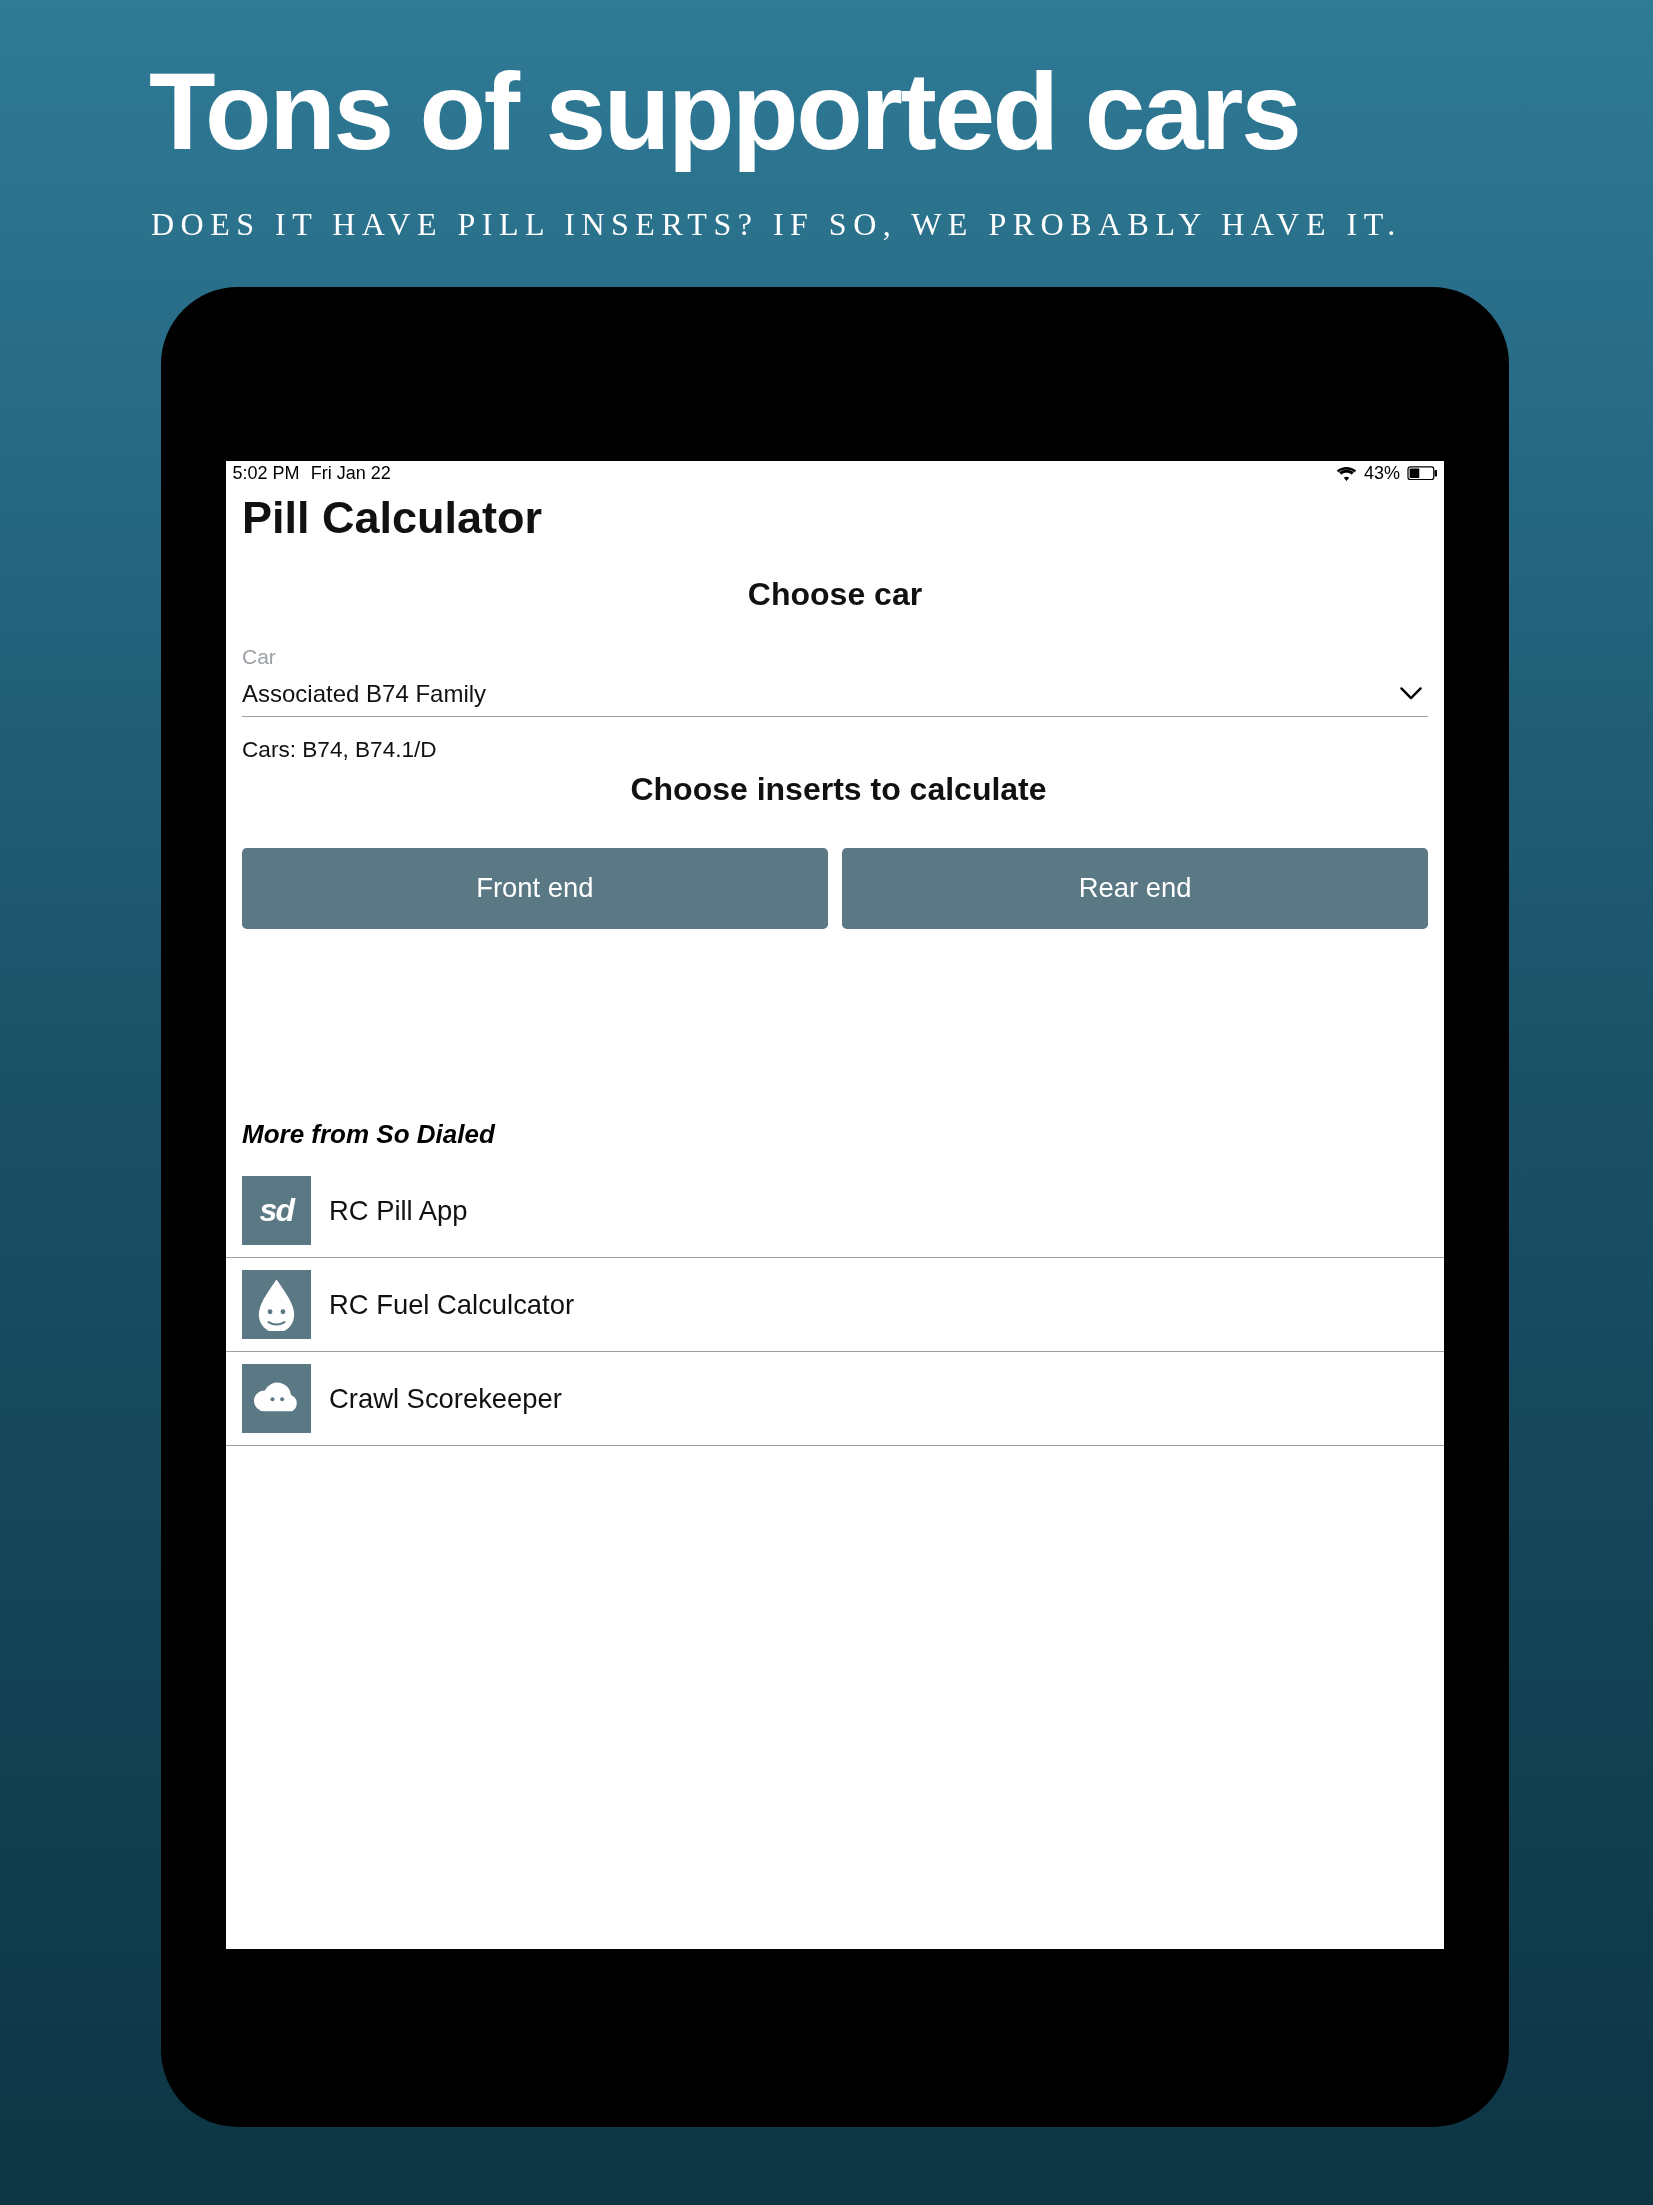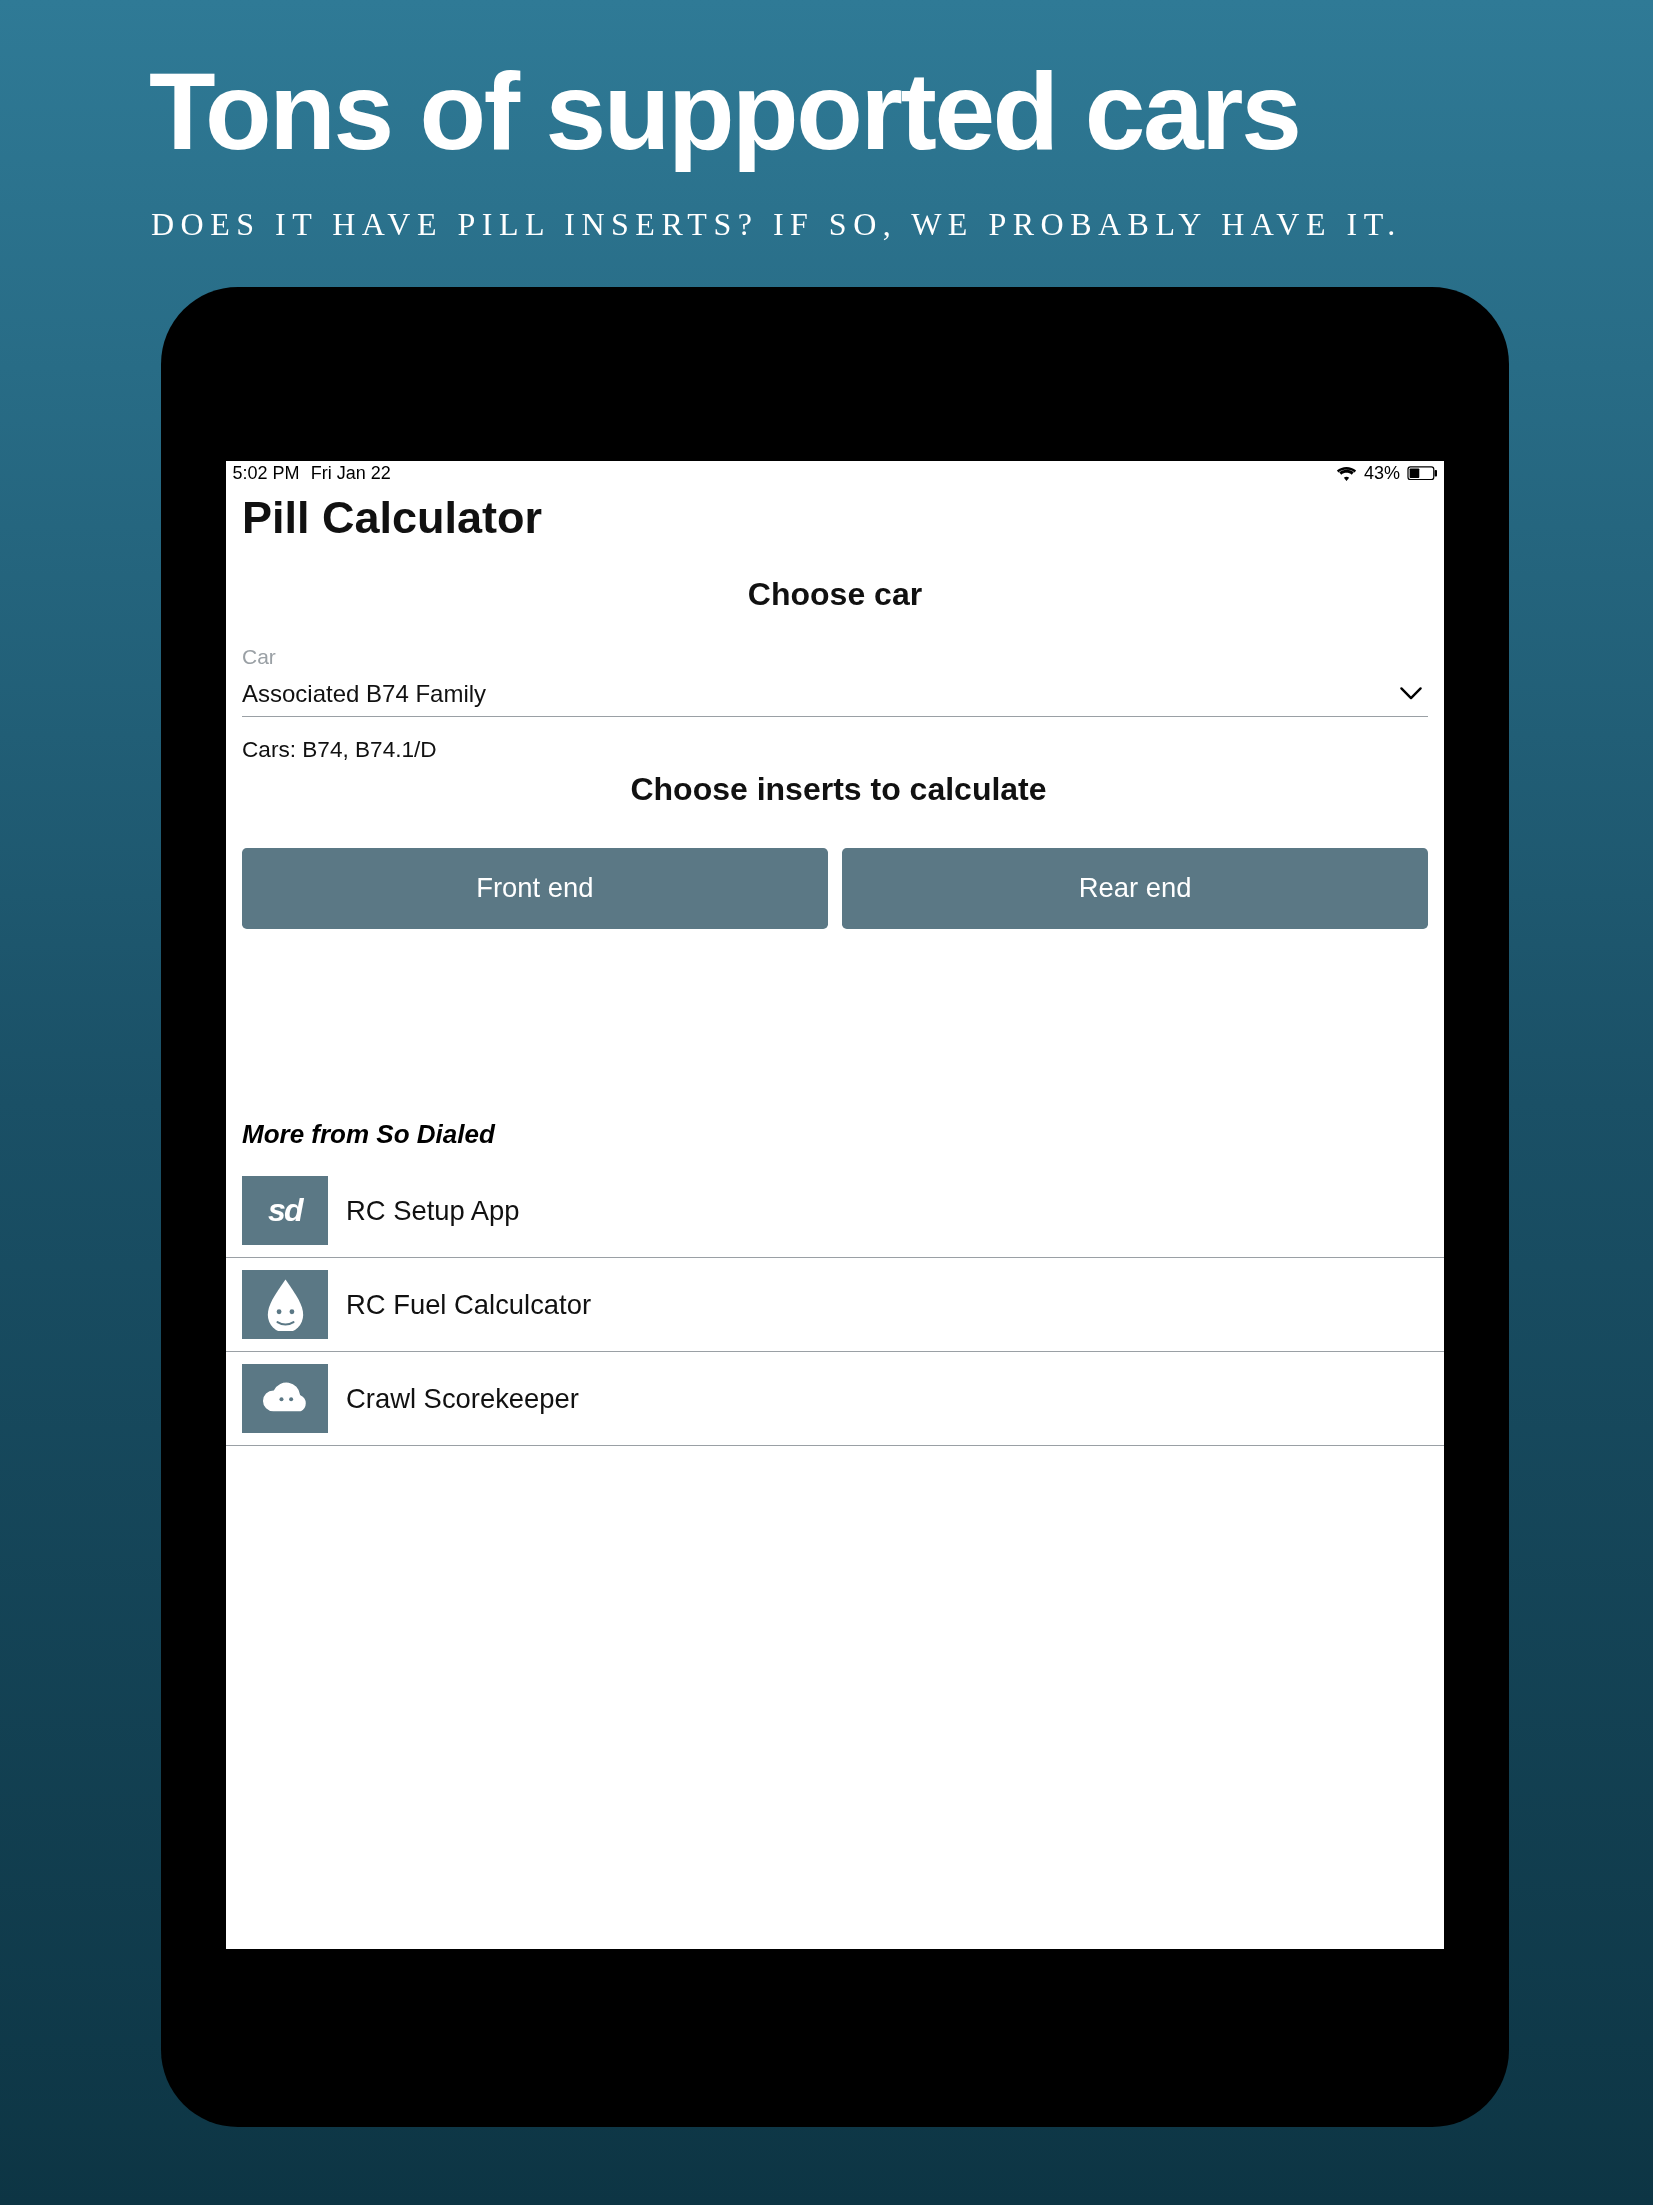--- a/index.html
+++ b/index.html
@@ -162,21 +162,21 @@
   align-items: center;
   gap: 18px;
   padding: 12px 16px;
   border-bottom: 1.6px solid #9aa0a5;
   cursor: pointer;
 }
 
 .app-row:first-of-type { border-top: 0.8px solid #ccc; }
 
 .app-icon {
-  width: 86px;
+  width: 69px;
   height: 69px;
   background: #5b7885;
   display: flex;
   align-items: center;
   justify-content: center;
   flex-shrink: 0;
 }
 
 .app-label {
   font-size: 27.4px;
@@ -247,21 +247,21 @@
       <button class="big-btn">Rear end</button>
     </div>
 
     <div class="more-section">
       <div class="more-heading">More from So Dialed</div>
 
       <div class="app-row">
         <div class="app-icon">
             <span class="sd-text">sd</span>
           </div>
-        <div class="app-label">RC Setup App</div>
+        <div class="app-label">RC Pill App</div>
       </div>
 
       <div class="app-row">
         <div class="app-icon">
           <svg width="45" height="53" viewBox="0 0 56 66">
               <path d="M28 2 C14 22 6 34 6 46 a22 22 0 0 0 44 0 C50 34 42 22 28 2 Z" fill="#fff"></path>
               <circle cx="20" cy="42" r="3" fill="#5b7885"></circle>
               <circle cx="36" cy="42" r="3" fill="#5b7885"></circle>
               <path d="M18 55 q10 6 20 0" stroke="#5b7885" stroke-width="2.5" fill="none" stroke-linecap="round"></path>
             </svg>

